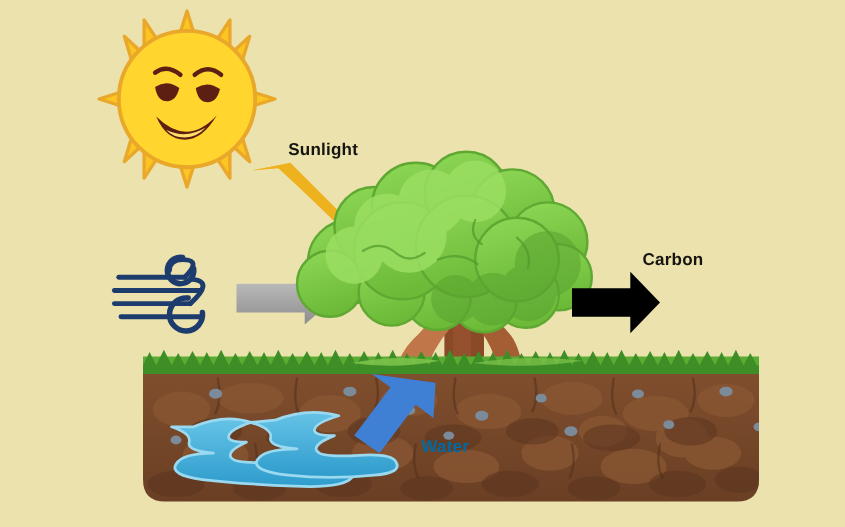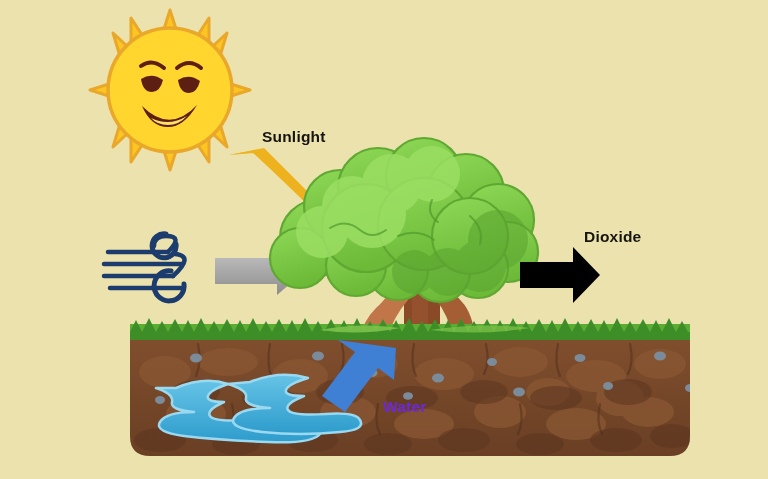--- a/index.html
+++ b/index.html
@@ -28,21 +28,21 @@
     font-weight: bold;
     white-space: nowrap;
     user-select: none;
   }
   .label-dark {
     color: #15140f;
     font-size: 15.5px;
     letter-spacing: .2px;
   }
   .label-white {
-    color: #6d28d9;
+    color: #0369a1;
     font-size: 15.5px;
     letter-spacing: .2px;
   }
   #label-sunlight { left: 262px; top: 128px; }
   #label-carbon   { left: 84px;  top: 300px; }
   #label-oxygen   { left: 584px; top: 228px; }
   #label-water    { left: 383px; top: 398px; }
 </style>
 </head>
 <body>
@@ -286,16 +286,16 @@
                  l7 -13 l7 13 l6 -12 l6 12 l7 -14 l7 14 l6 -11 l6 11 l7 -13 l7 13
                  l6 -12 l6 12 l7 -14 l7 14 l6 -11 l6 11
                  L690 340 L130 340 Z" fill="#3e8e28"></path>
         <path d="M320 330 q40 -8 80 -2 q-40 8 -80 2 Z" fill="#7cc24a" opacity=".9"></path>
         <path d="M430 330 q50 -8 100 -2 q-50 8 -100 2 Z" fill="#7cc24a" opacity=".75"></path>
       </g>
     </g>
   </svg>
 
   <div class="label label-dark" id="label-sunlight">Sunlight</div>
-  <div class="label label-dark" id="label-oxygen">Dioxide</div>
+  <div class="label label-dark" id="label-oxygen">Carbon</div>
   <div class="label label-white" id="label-water">Water</div>
 
 </div>
 
 </body></html>

